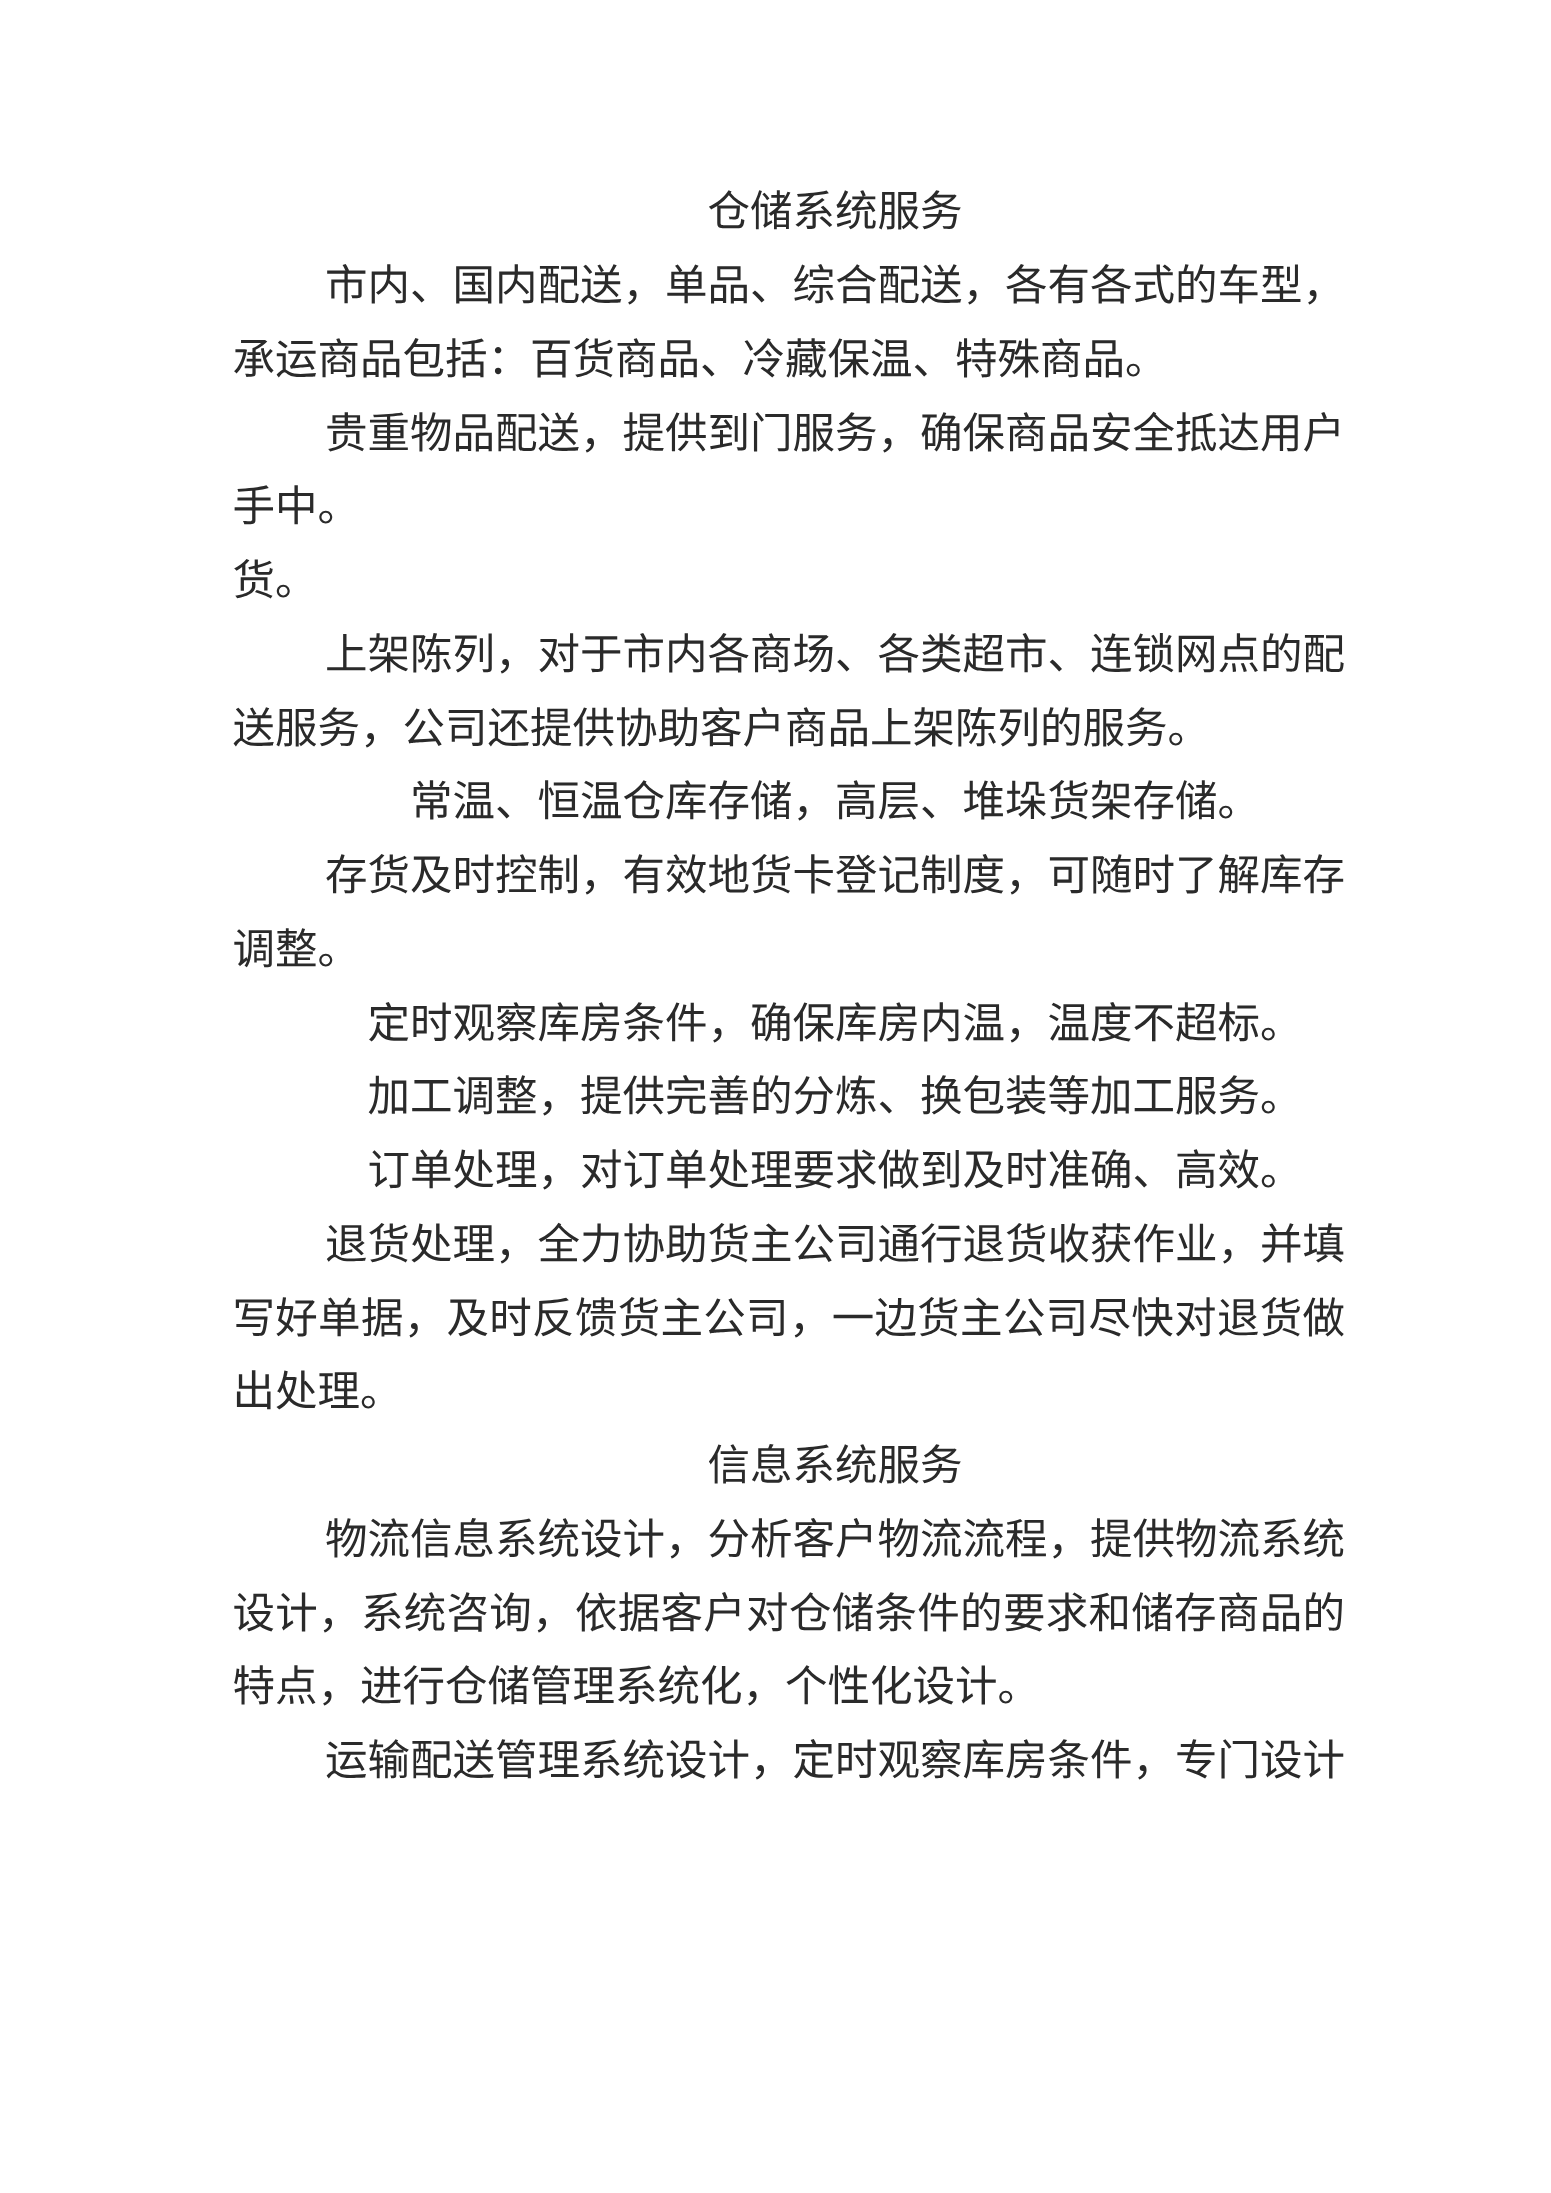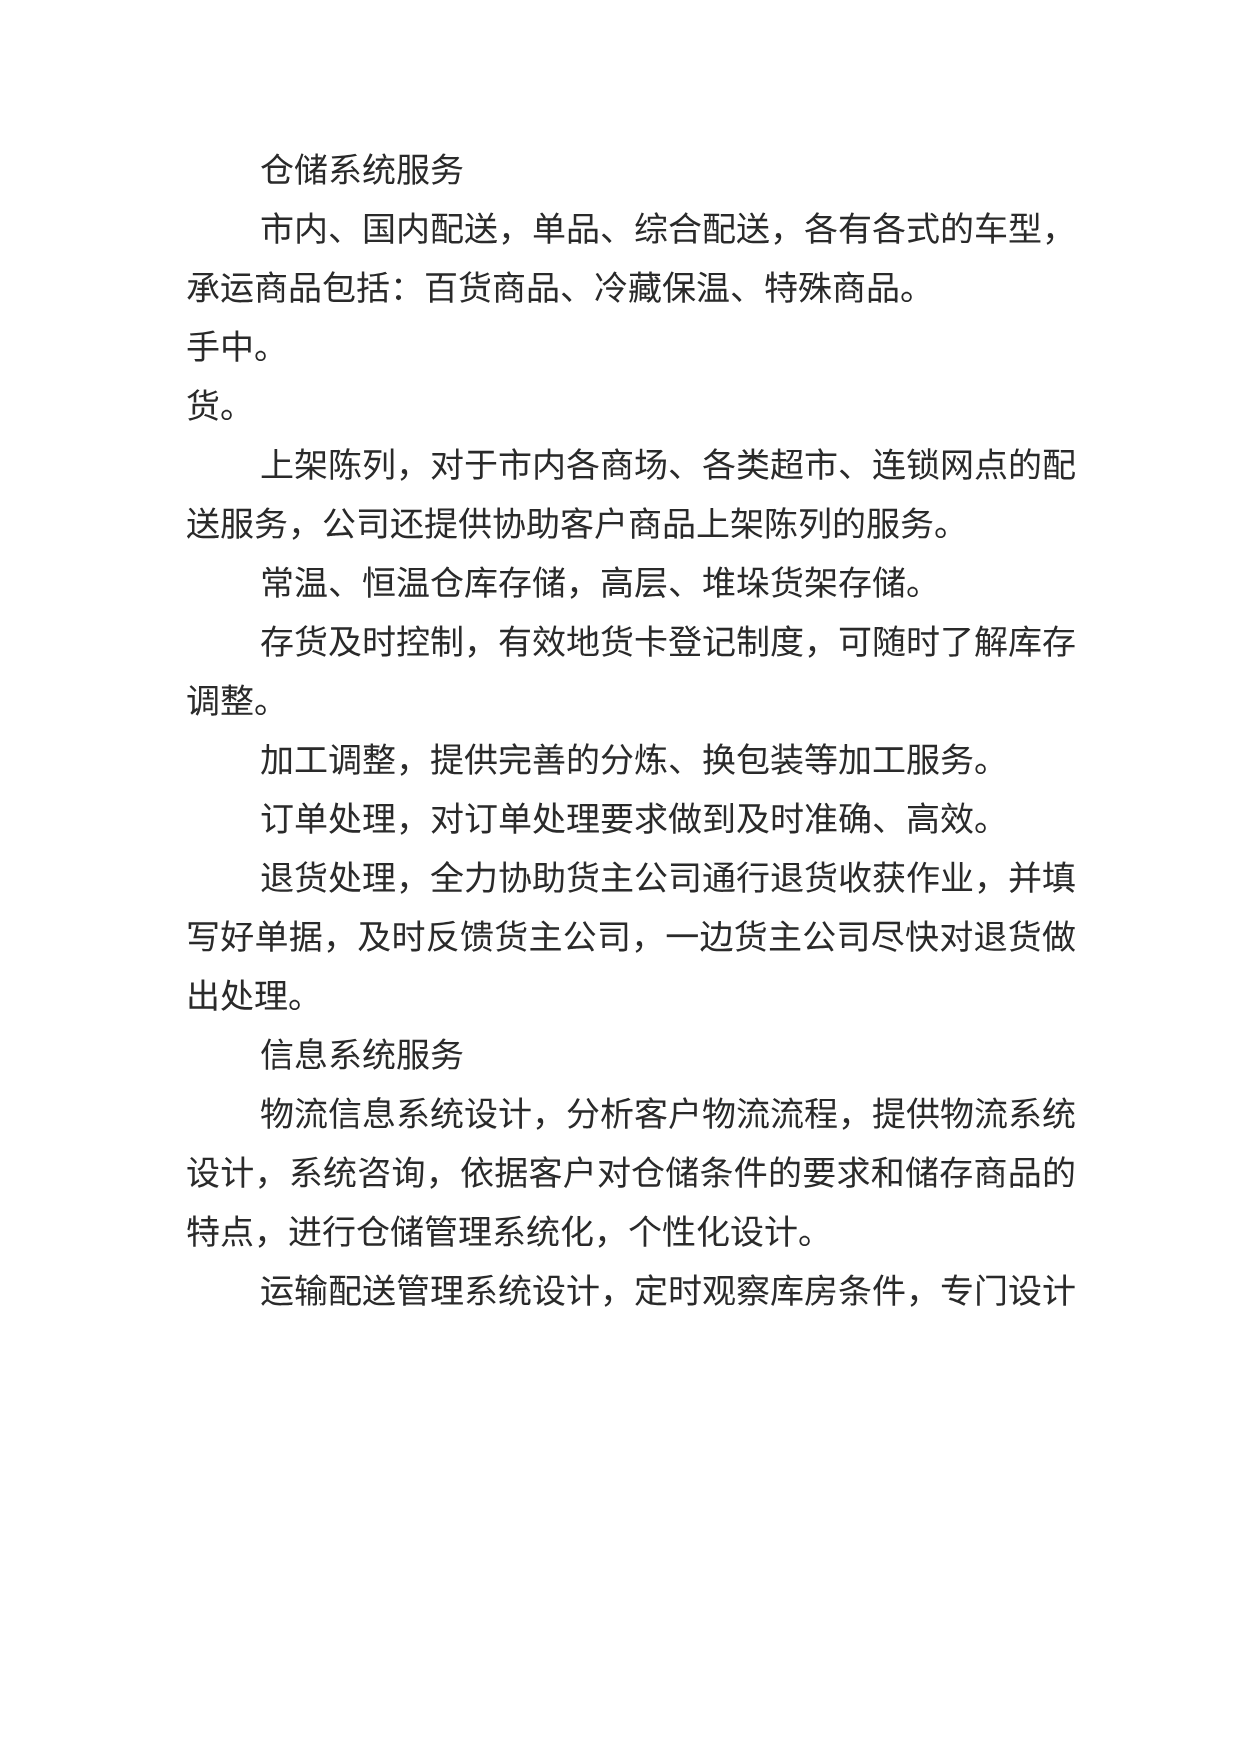--- a/index.html
+++ b/index.html
@@ -35,50 +35,55 @@
   }
   
   .line.fill {
     white-space: normal;
     text-align: justify;
     text-align-last: justify;
   }
   
   .line.first {
     text-indent: 74px;
+    text-align: center;
   }
 </style>
 </head>
 <body>
 
 <div class="page">
   <div class="doc-body">
       <div class="para">
         <div class="line first">仓储系统服务</div>
       </div>
       <div class="para">
         <div class="line first fill">市内、国内配送，单品、综合配送，各有各式的车型，</div>
         <div class="line">承运商品包括：百货商品、冷藏保温、特殊商品。</div>
       </div>
       <div class="para">
+        <div class="line first fill">贵重物品配送，提供到门服务，确保商品安全抵达用户</div>
         <div class="line">手中。</div>
       </div>
       <div class="para">
         <div class="line">货。</div>
       </div>
       <div class="para">
         <div class="line first fill">上架陈列，对于市内各商场、各类超市、连锁网点的配</div>
         <div class="line">送服务，公司还提供协助客户商品上架陈列的服务。</div>
       </div>
       <div class="para">
         <div class="line first">常温、恒温仓库存储，高层、堆垛货架存储。</div>
       </div>
       <div class="para">
         <div class="line first fill">存货及时控制，有效地货卡登记制度，可随时了解库存</div>
         <div class="line">调整。</div>
+      </div>
+      <div class="para">
+        <div class="line first">定时观察库房条件，确保库房内温，温度不超标。</div>
       </div>
       <div class="para">
         <div class="line first">加工调整，提供完善的分炼、换包装等加工服务。</div>
       </div>
       <div class="para">
         <div class="line first">订单处理，对订单处理要求做到及时准确、高效。</div>
       </div>
       <div class="para">
         <div class="line first fill">退货处理，全力协助货主公司通行退货收获作业，并填</div>
         <div class="line fill">写好单据，及时反馈货主公司，一边货主公司尽快对退货做</div>

